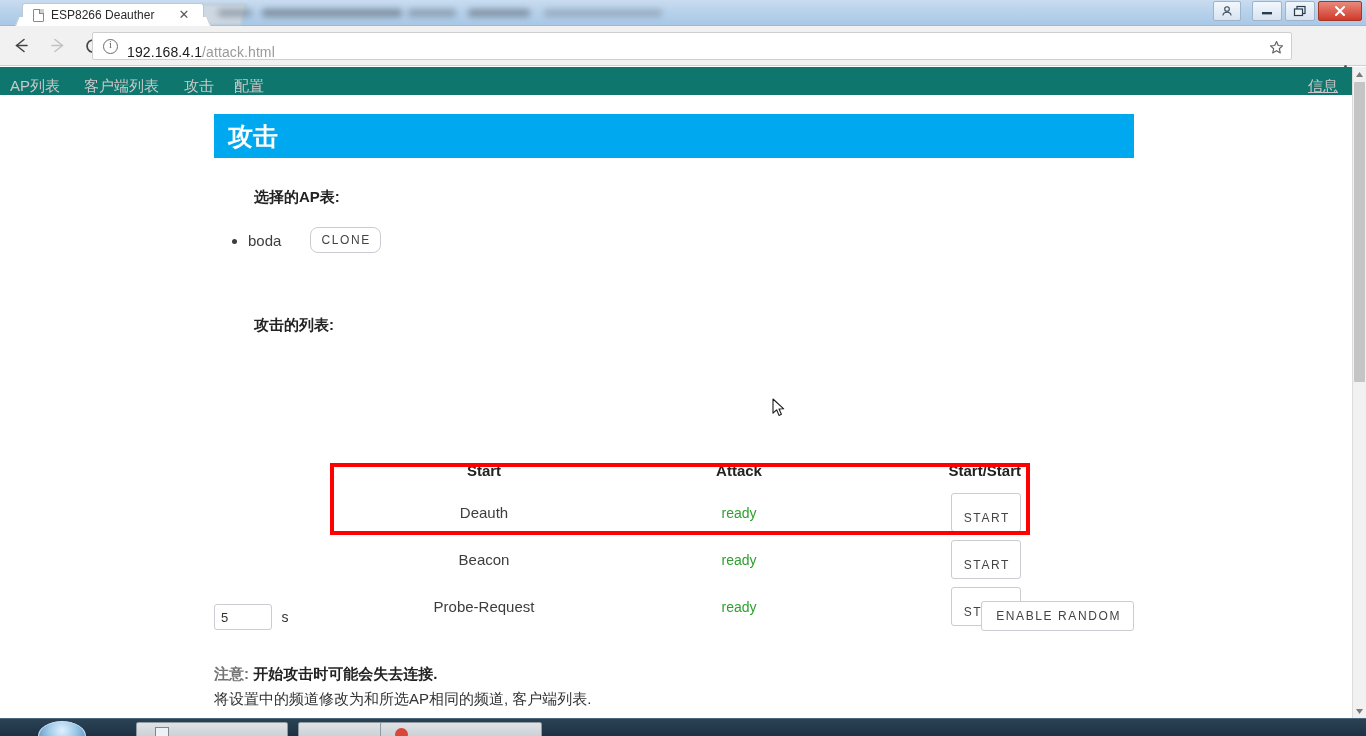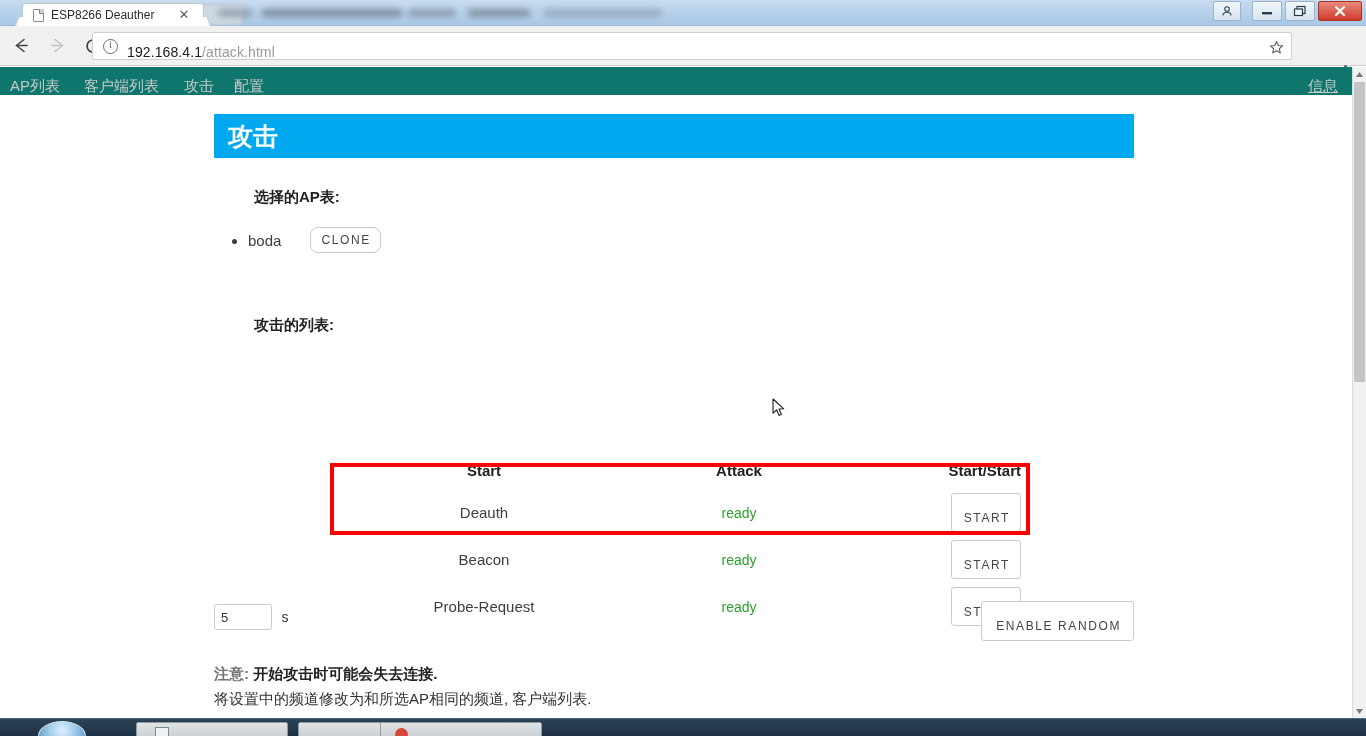--- a/index.html
+++ b/index.html
@@ -176,21 +176,21 @@
 
   .row-seconds {
     position: absolute; left: 0px; top: 490px; width: 920px; height: 34px;
   }
   .sec-input {
     width: 58px; height: 26px; border: 1px solid #c9ccd1; border-radius: 3px;
     font-size: 13px; color: #333; padding: 0 6px;
     font-family: "Liberation Sans", sans-serif;
   }
   .sec-unit { font-size: 14px; color: #333; margin-left: 5px; }
-  .btn-random { position: absolute; right: 0; top: -3px; padding: 17px 12px 7px 14px; }
+  .btn-random { position: absolute; right: 0; top: -3px; padding: 7px 12px 7px 14px; }
 
   .warn { position: absolute; left: 0; top: 548px; width: 920px; }
   .warn .l1 { font-size: 15px; color: #222; font-weight: bold; line-height: 24px; }
   .warn .l1 .red { color: #737373; }
   .warn .l2 { font-size: 15px; color: #333; line-height: 26px; }
 
   
   .scrollbar {
     position: absolute; right: 0; top: 67px; width: 14px; height: 651px;
     background: #f1f1f1; border-left: 1px solid #dcdcdc;

